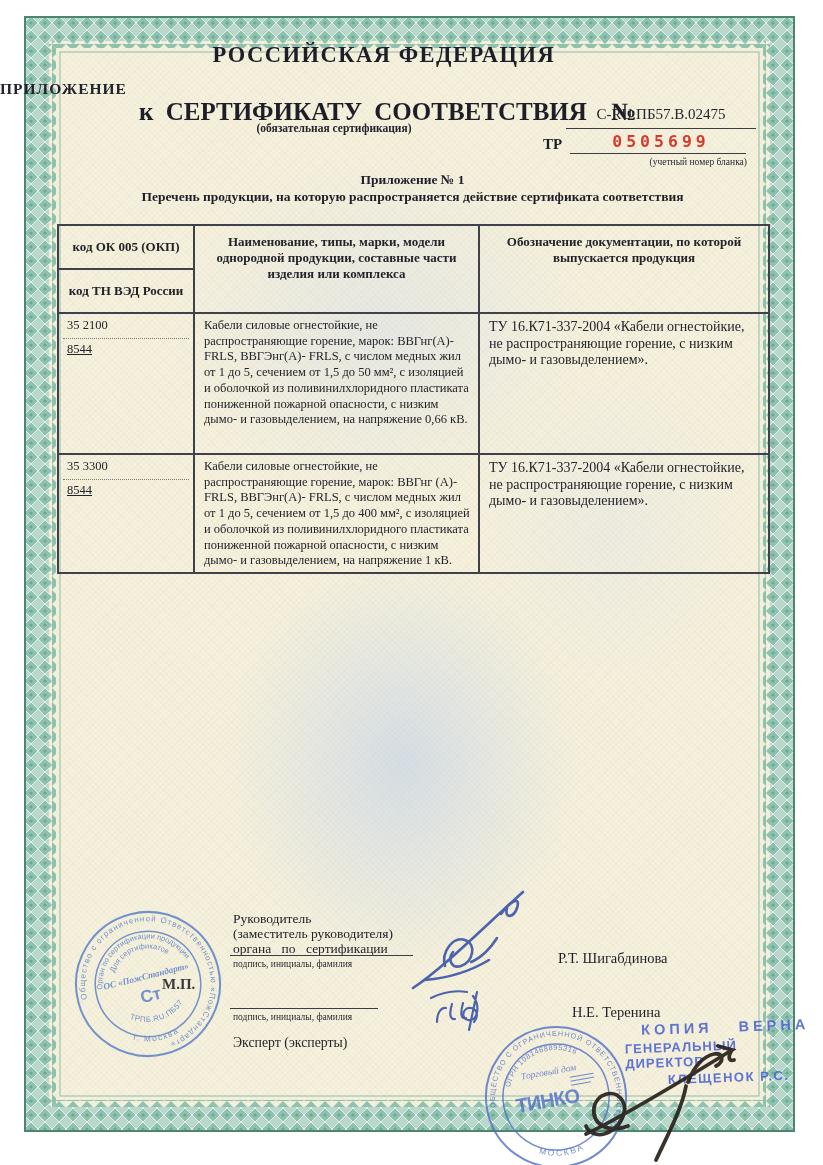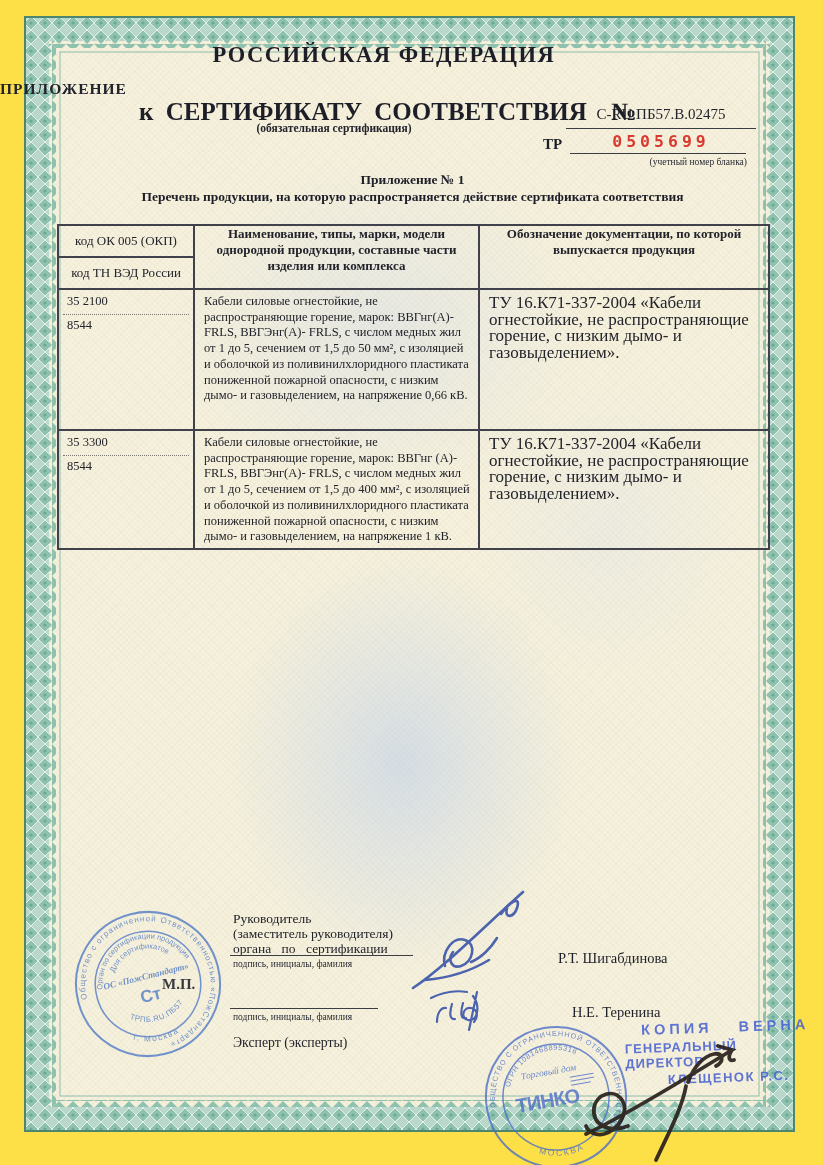--- a/index.html
+++ b/index.html
@@ -1,17 +1,17 @@
 <!DOCTYPE html>
 <html><head>
 <meta charset="utf-8">
 <style>
   * { margin:0; padding:0; box-sizing:border-box; }
   body { background:#e8e8e6; font-family:"Liberation Serif", serif; }
-  .canvas { position:relative; width:823px; height:1165px; background:#fde047; overflow:hidden; margin:0 auto; }
+  .canvas { position:relative; width:823px; height:1165px; background:#ffffff; overflow:hidden; margin:0 auto; }
   .abs { position:absolute; }
 
   
   .sheet {
     position:absolute; left:24px; top:16px; width:771px; height:1116px;
     background:
       radial-gradient(ellipse 250px 300px at 49% 67%, rgba(186,205,234,.55), rgba(186,205,234,0) 70%),
       radial-gradient(ellipse 300px 250px at 46% 28%, rgba(196,212,238,.32), rgba(196,212,238,0) 70%),
       radial-gradient(ellipse 200px 220px at 76% 46%, rgba(206,218,240,.22), rgba(206,218,240,0) 70%),
       repeating-linear-gradient(45deg, rgba(160,148,108,.055) 0 1px, rgba(0,0,0,0) 1px 4px),
@@ -29,29 +29,29 @@
   .t-tr      { left:543px; top:136px; font-size:15px; font-weight:bold; color:#1e1e28; }
   .t-blank   { left:586px; top:132px; width:150px; text-align:center; font-size:16.5px; font-weight:bold; letter-spacing:4px; color:#d93a30; font-family:"DejaVu Sans Mono", monospace; }
   .t-blanknote { left:577px; top:157px; width:170px; text-align:right; font-size:9.5px; color:#2a2a33; }
   .t-annexnum { left:57px; top:172px; width:711px; text-align:center; font-size:13.5px; font-weight:bold; color:#1e1e28; }
   .t-subtitle { left:57px; top:189px; width:711px; text-align:center; font-size:13.5px; font-weight:bold; color:#1e1e28; }
   .rule { position:absolute; border-bottom:1.5px solid #3c3c44; }
 
   
   table.products { position:absolute; left:57px; top:224px; width:711px; border-collapse:collapse; table-layout:fixed; color:#23232b; }
   table.products td, table.products th { border:2px solid #41414b; vertical-align:top; }
-  th.h2, th.h3 { font-size:13px; font-weight:bold; text-align:center; padding:0 12px; line-height:16px; vertical-align:middle; }
+  th.h2, th.h3 { font-size:13px; font-weight:bold; text-align:center; padding:8px 12px; line-height:16px; vertical-align:middle; }
   th.h1 { padding:0; vertical-align:middle; }
-  th.h1 .sub { font-size:13px; font-weight:normal; text-align:center; padding:7px 4px; }
+  th.h1 .sub { font-size:13px; font-weight:bold; text-align:center; padding:13px 4px; }
   th.h1 .sub + .sub { border-top:2px solid #41414b; }
   td.code { font-size:12.5px; padding:2px 4px; }
   td.code .okp { display:block; border-bottom:1.2px dotted #7a7a72; padding:2px 2px 5px 4px; }
-  td.code .tnved { display:block; padding:3px 2px 2px 4px; }
+  td.code .tnved { display:block; padding:3px 2px 2px 4px;text-decoration:underline; }
   td.name { font-size:12.5px; line-height:15.7px; padding:4px 7px 3px 9px; }
-  td.doc  { font-size:17px; line-height:16.5px; padding:5px 8px 3px 9px; }
+  td.doc  { font-size:14px; line-height:16.5px; padding:5px 8px 3px 9px; }
 
   
   .roles { left:233px; top:903px; font-size:13.5px; line-height:15.2px; color:#23232b;margin-top:8px; }
   .roles .wide { word-spacing:7px; }
   .caption { position:absolute; font-size:9.5px; color:#2a2a33; }
   .t-expertrole { left:233px; top:1035px; font-size:13.8px; color:#23232b; }
   .t-mp { left:162px; top:976px; font-size:15px; font-weight:bold; color:#3a3a40; }
   .t-name { font-size:14.5px; color:#1f1f29; }
 
   

